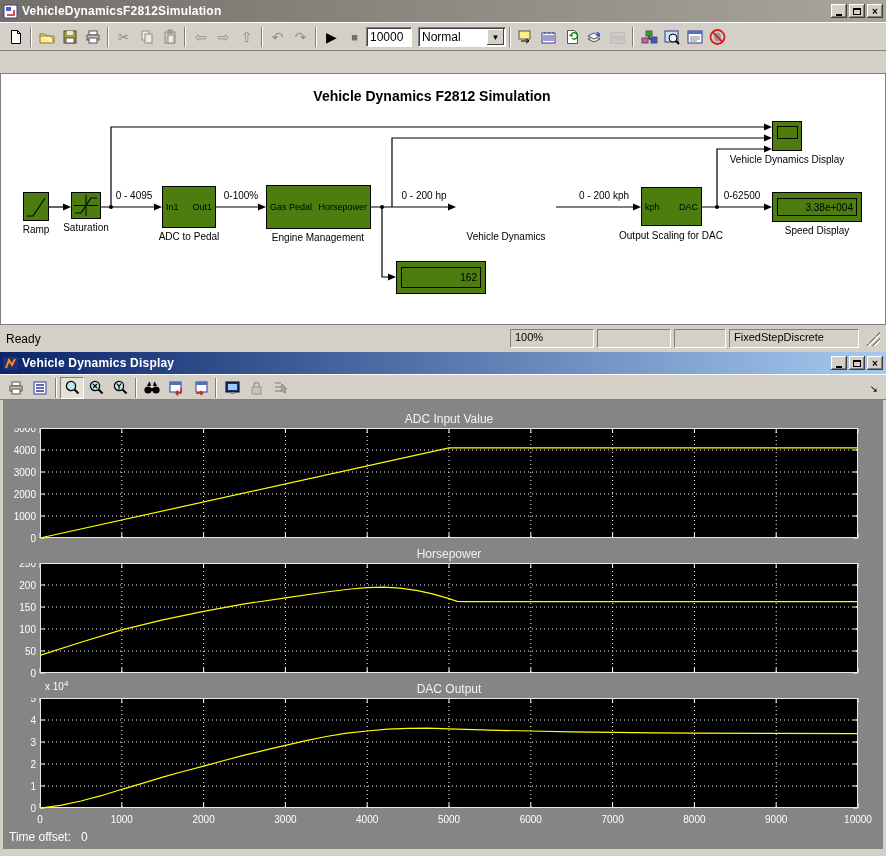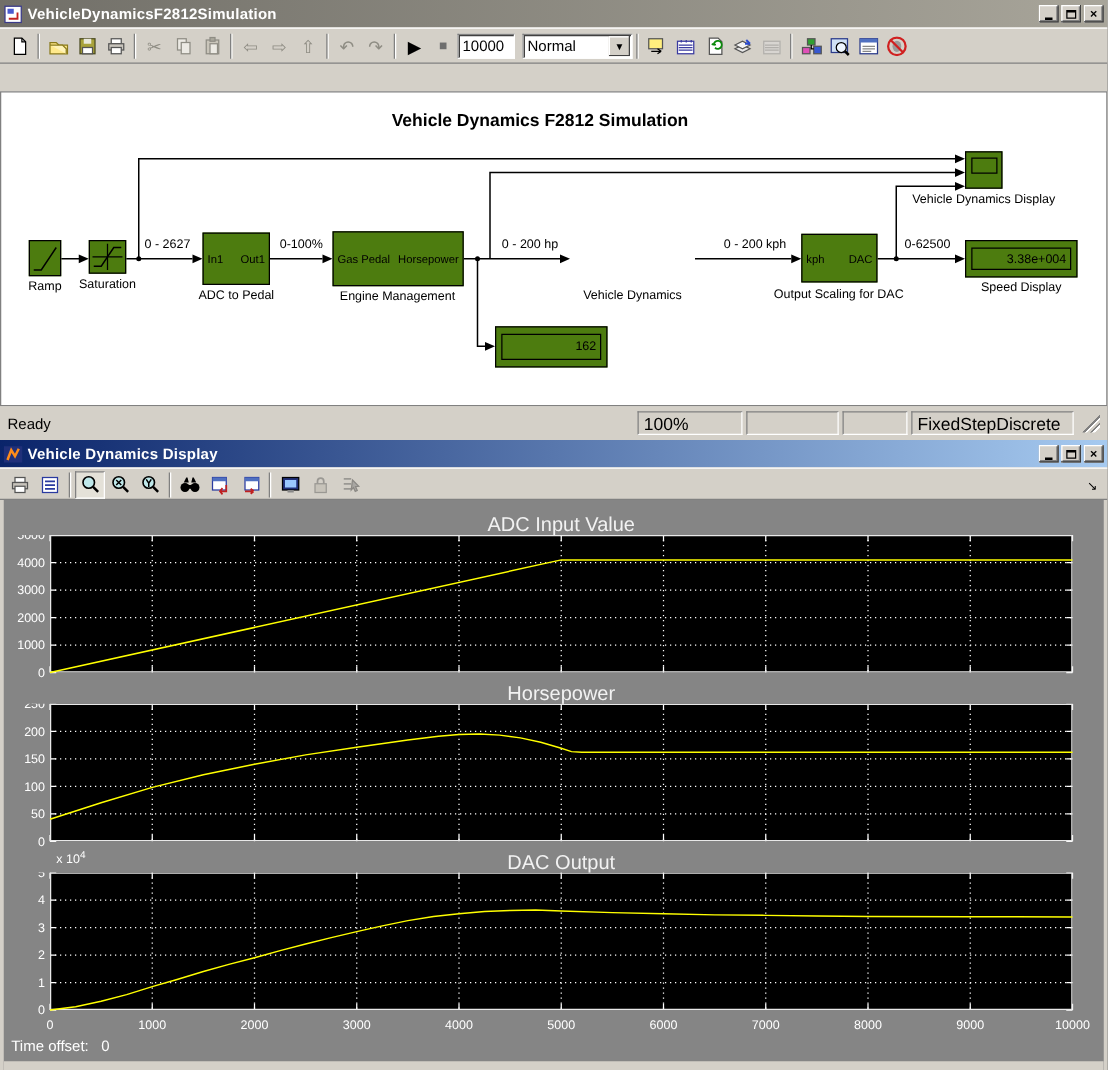--- a/index.html
+++ b/index.html
@@ -43,21 +43,21 @@
     align-items:center; justify-content:center; font-size:8px;
     box-shadow: inset -1px -1px #404040, inset 1px 1px #fff; }
   
   .model-window { position:absolute; left:0; top:0; width:886px; height:352px; }
   .canvas { position:absolute; left:0; top:73px; width:886px; height:252px; background:#fff;
     border:1px solid #808080; overflow:hidden; }
   .statusbar { position:absolute; left:0; top:325px; width:886px; height:27px; background:#d4d0c8;
     display:flex; align-items:center; font-size:12px; padding:0 6px; gap:3px; }
   .statusbar .msg { flex:1; }
   .sfield { height:19px; border:1px solid; border-color:#808080 #fff #fff #808080;
-    font-size:14px; padding:1px 4px; white-space:nowrap; overflow:hidden; }
+    font-size:11px; padding:1px 4px; white-space:nowrap; overflow:hidden; }
   .grip { width:14px; height:14px; margin-left:4px;
     background:
      linear-gradient(135deg, transparent 50%, #808080 50%, #808080 57%, #fff 57%, #fff 64%, transparent 64%,
        transparent 71%, #808080 71%, #808080 78%, #fff 78%, #fff 85%, transparent 85%) ; }
   
   .diagram-title { position:absolute; left:0; top:14px; width:850px; text-align:center;
     font-size:14px; font-weight:bold; color:#000;padding-left:12px; }
   .blk { position:absolute; background:#4d7c0f; border:1px solid #000; font-size:9px; color:#000; }
   .ports { display:flex; justify-content:space-between; align-items:center; height:100%; padding:0 3px; }
   .blklabel { position:absolute; font-size:10px; color:#000; text-align:center; }
@@ -68,21 +68,21 @@
   
   .scope-window { position:absolute; left:0; top:352px; width:886px; height:504px; }
   .scope-toolbar { height:26px; display:flex; align-items:center; padding:0 4px; background:#d4d0c8;
     border-top:1px solid #fff; box-shadow: inset 0 -1px #808080; position:relative; }
   .sbtn { width:24px; height:22px; display:flex; align-items:center; justify-content:center; }
   .sbtn.pressed { border:1px solid; border-color:#808080 #fff #fff #808080; background:#e4e1d8; }
   .chevron { position:absolute; right:8px; top:8px; font-size:10px; color:#000; }
   .scope-canvas { position:absolute; left:0; top:48px; width:886px; height:456px; background:#858585;
     border-left:3px solid #d4d0c8; border-right:3px solid #d4d0c8; overflow:hidden; }
   .scope-bottom-strip { position:absolute; left:0; bottom:0; width:100%; height:7px; background:#d4d0c8; }
-  .plot-title { position:absolute; left:37px; width:818px; text-align:center; font-size:16px; color:#f2f2f2; }
+  .plot-title { position:absolute; left:37px; width:818px; text-align:center; font-size:12px; color:#f2f2f2; }
   .plot-holder { position:absolute; left:0; width:886px; }
   .plot-holder svg { font-family:"Liberation Sans",sans-serif; }
   .yscale { position:absolute; left:42px; font-size:10px; color:#fff; }
   .yscale sup { font-size:8px; }
   .timeoffset { position:absolute; left:6px; top:430px; font-size:12px; color:#fff; }
   .timeoffset span { margin-right:10px; }
 </style>
 </head>
 <body>
 
@@ -331,21 +331,21 @@
     <div class="blk" style="left:771px;top:47px;width:30px;height:30px;">
       <div class="scope-screen"></div>
     </div>
     <div class="blklabel" style="left:706px;top:80px;width:160px;">Vehicle Dynamics Display</div>
 
     <div class="blk" style="left:395px;top:187px;width:90px;height:33px;">
       <div class="displayval">162</div>
     </div>
     <div class="blklabel" style="left:380px;top:234px;width:120px;margin-top:25px;">Horsepower Display</div>
 
-    <div class="siglabel" style="left:105px;top:116px;width:56px;">0 - 2627</div>
+    <div class="siglabel" style="left:105px;top:116px;width:56px;">0 - 4095</div>
     <div class="siglabel" style="left:215px;top:116px;width:50px;">0-100%</div>
     <div class="siglabel" style="left:393px;top:116px;width:60px;">0 - 200 hp</div>
     <div class="siglabel" style="left:570px;top:116px;width:66px;">0 - 200 kph</div>
     <div class="siglabel" style="left:713px;top:116px;width:56px;">0-62500</div>
   </div>
 
   <div class="statusbar">
     <span class="msg">Ready</span>
     <span class="sfield" style="width:84px;">100%</span>
     <span class="sfield" style="width:74px;"></span>

